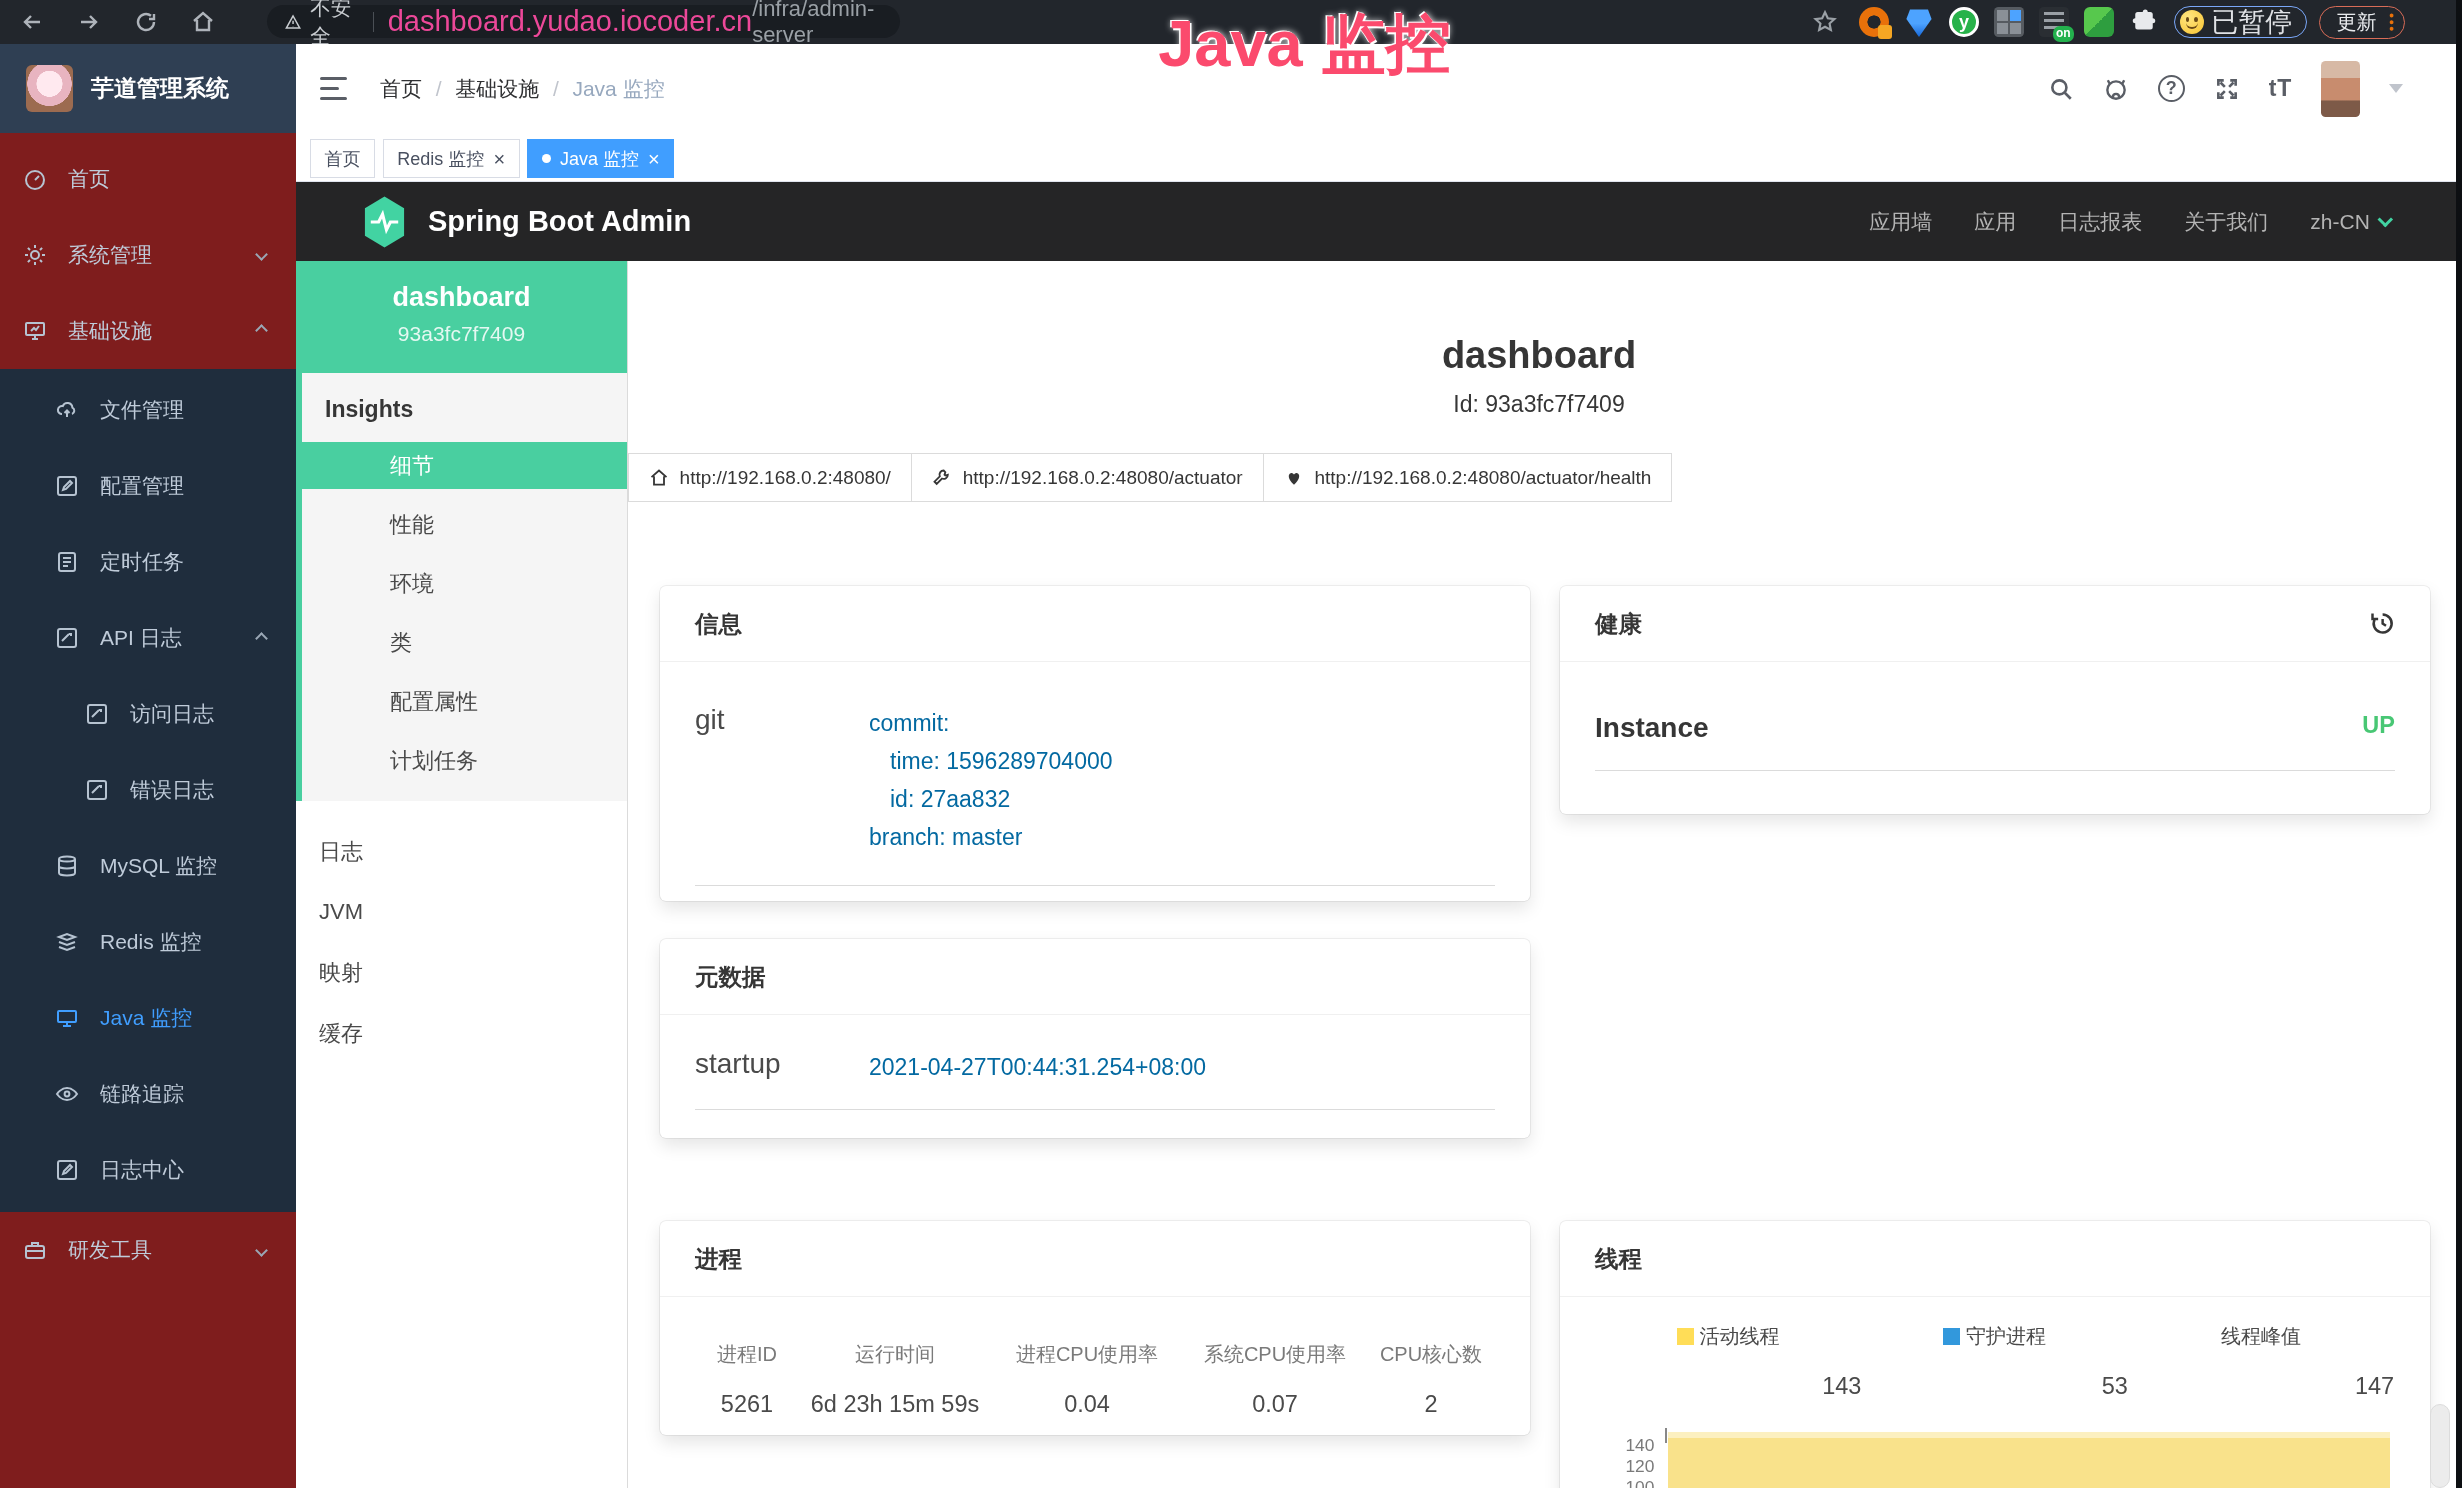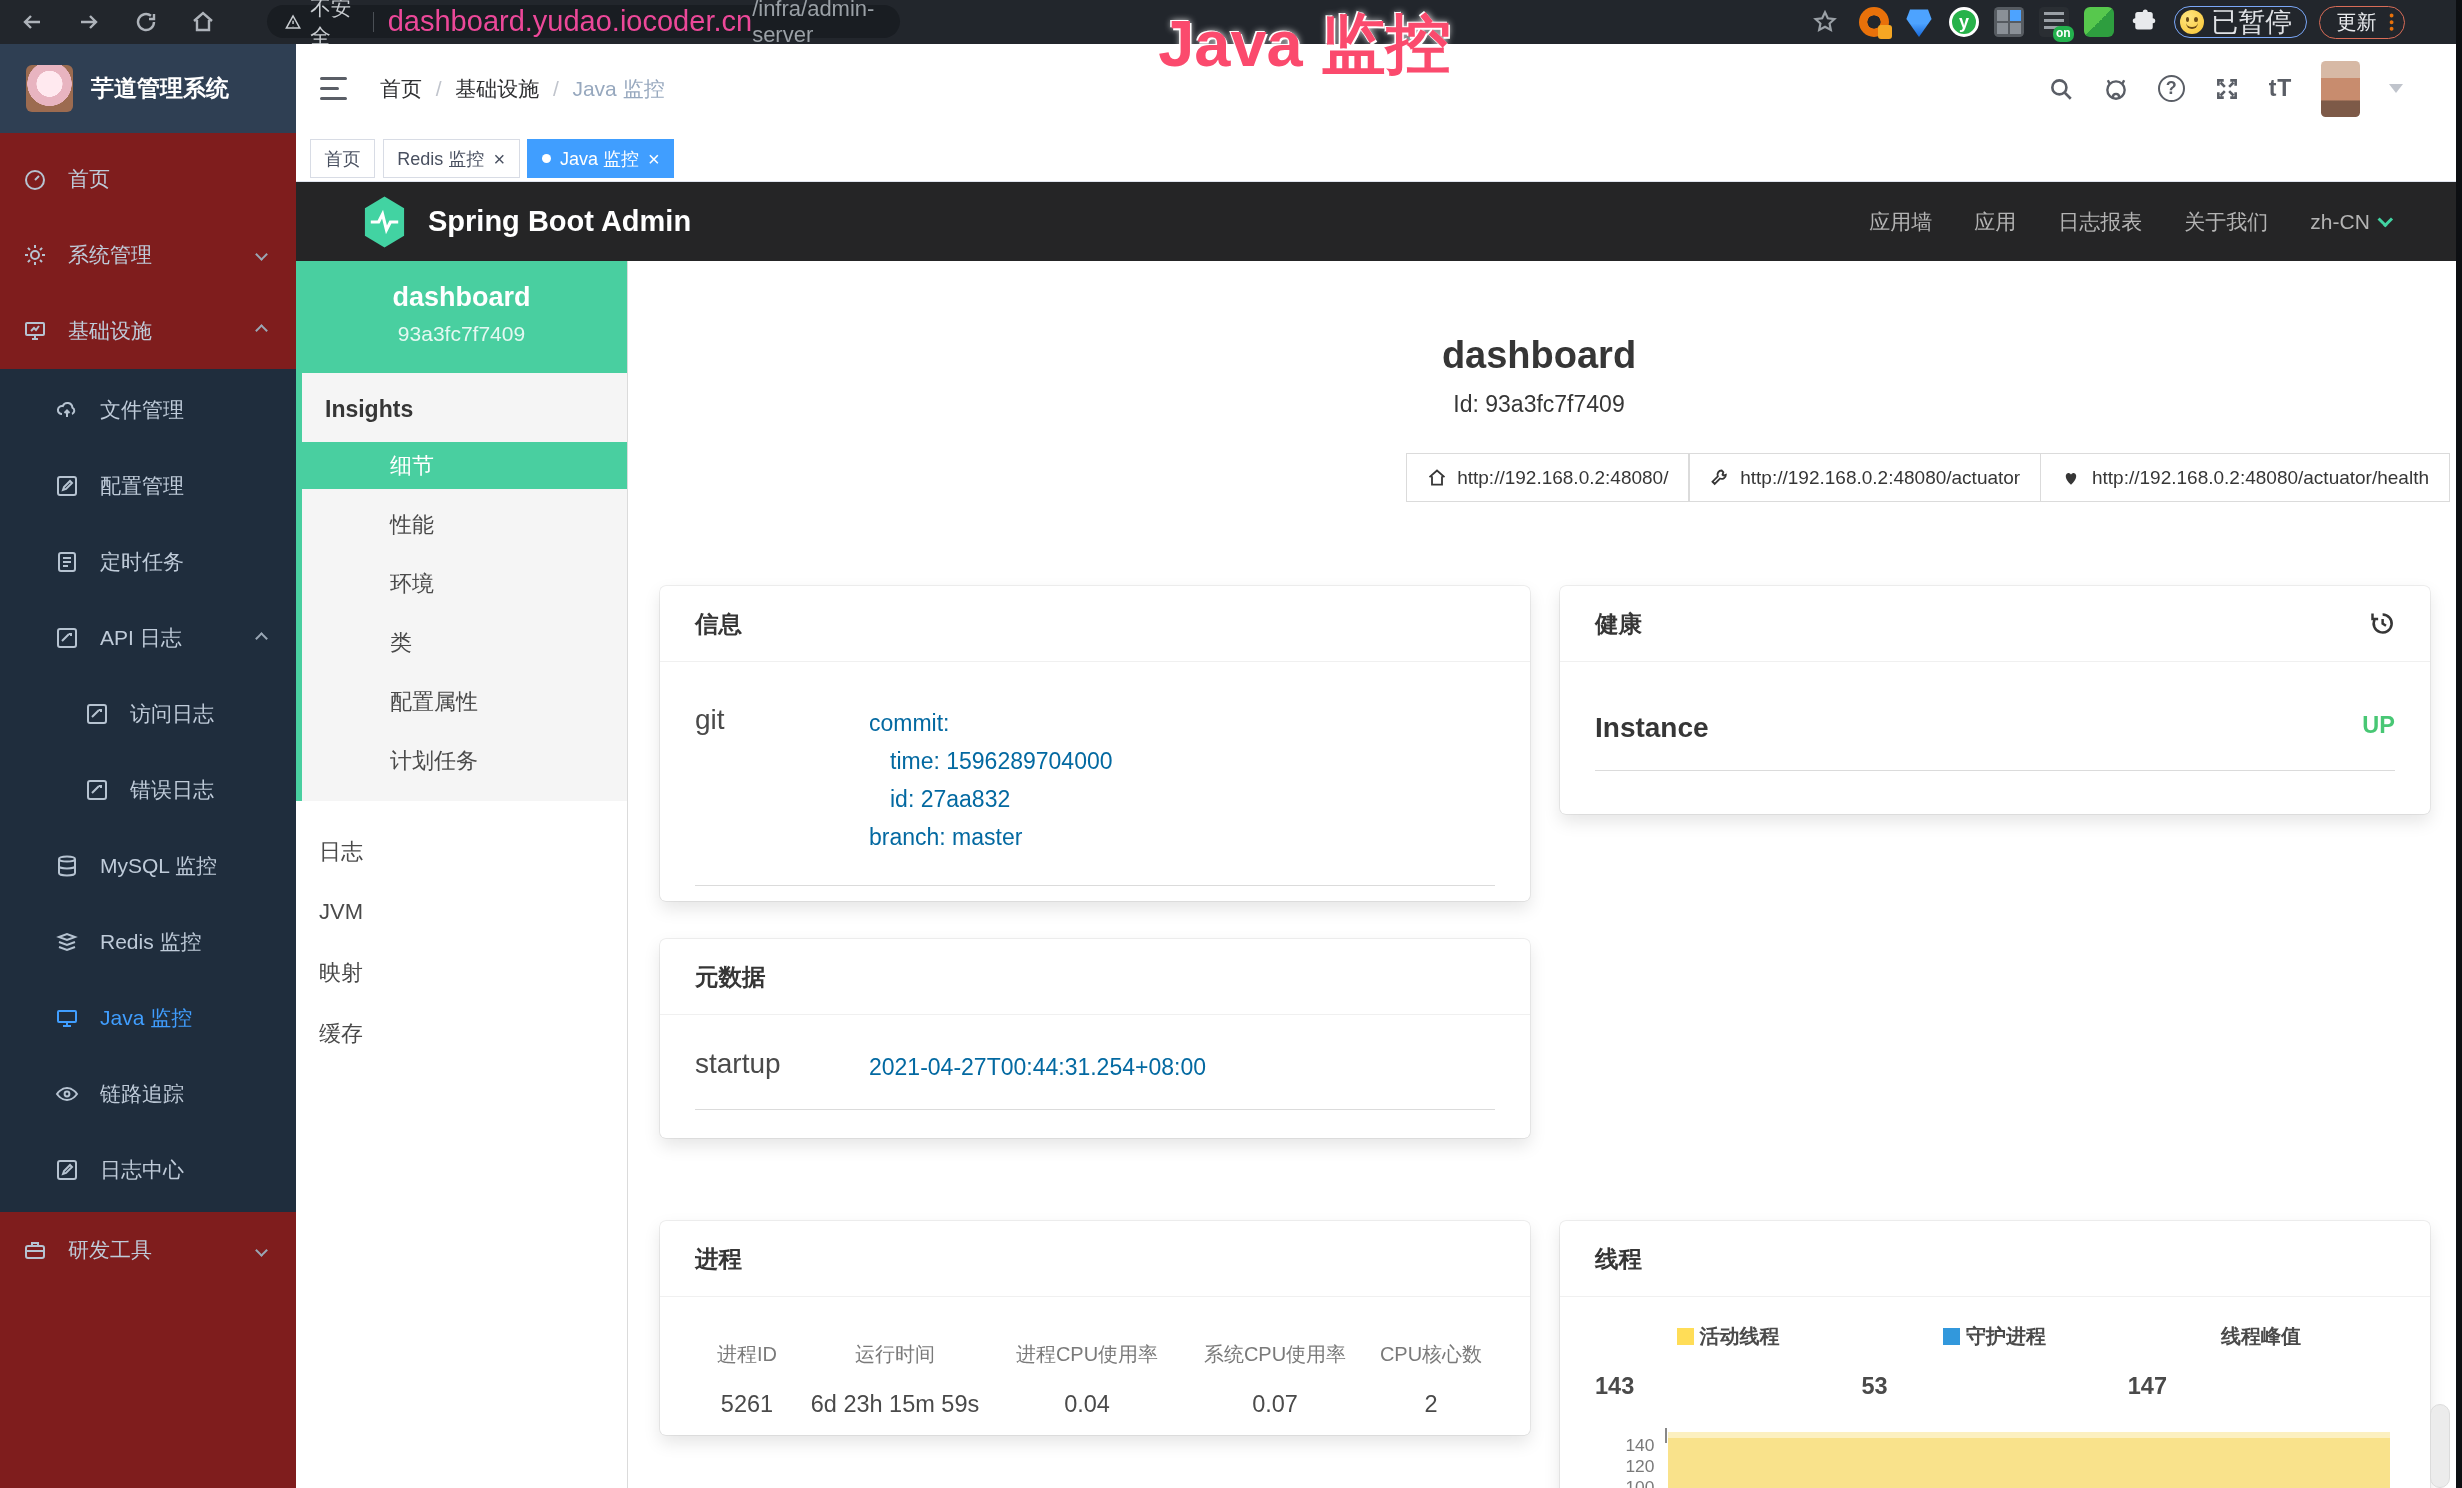--- a/index.html
+++ b/index.html
@@ -105,21 +105,21 @@
   .inst-group li a, .inst-root li a { display:flex; align-items:center; height:47px; font-size:22px; color:#4a4a4a; padding-left:88px; cursor:pointer; text-decoration:none; }
   .inst-group li.active a { background:#49cfa0; color:#fff; margin-left:-6px; padding-left:94px; }
   .inst-root { padding-top:13.7px; }
   .inst-root li { list-style:none; margin-top:13.7px; }
   .inst-root li a { padding-left:23px; }
 
   
   .hero { position:absolute; left:332px; right:6px; top:73px; text-align:center; }
   .hero-title { font-size:38px; font-weight:600; color:#363636; }
   .hero-id { font-size:23px; color:#363636; margin-top:14px; }
-  .links-row { margin-top:35px; display:flex; justify-content:flex-end;padding-left:44px; }
+  .links-row { margin-top:35px; display:flex; justify-content:flex-start; }
   .link-btn { height:49px; border:0.8px solid #dbdbdb; background:#fff; display:inline-flex; align-items:center; gap:10.6px; padding:0 20px; font-size:19px; color:#363636; cursor:pointer; }
   .link-btn + .link-btn { margin-left:-0.8px; }
   .link-btn .ic { width:20px; height:20px; color:#363636; }
 
   
   .card { position:absolute; background:#fff; border-radius:6px; box-shadow:0 0 0 0.8px rgba(10,10,10,.08), 0 7.6px 16.7px rgba(10,10,10,.10); }
   .card-head { height:76px; border-bottom:1.5px solid #f0f0f0; display:flex; align-items:center; padding:0 35px; }
   .card-title { font-size:23.5px; font-weight:700; color:#363636; }
   .card-body { padding:0 35px 30px; }
   .kv { display:flex; border-bottom:0.8px solid #dbdbdb; }
@@ -127,21 +127,21 @@
   .kv .v { flex:1; font-size:23px; color:#0369a1; line-height:38px; }
   .info-lines div:nth-child(2), .info-lines div:nth-child(3) { padding-left:21px; }
   .hist-ic { margin-left:auto; width:27px; height:27px; color:#363636; cursor:pointer; }
   .up-badge { margin-left:auto; font-size:23.5px; font-weight:700; color:#48c774; }
   .ptable { display:flex; margin-top:44px; }
   .pcol { text-align:center; }
   .pcol .ph { font-size:20px; color:#7a7a7a; }
   .pcol .pv { font-size:23.5px; color:#4a4a4a; margin-top:23px; }
   .pc0{width:13%}.pc1{width:24%}.pc2{width:24%}.pc3{width:23%}.pc4{width:16%}
   .legend-row { display:flex; margin-top:26px; }
-  .lcol { width:33.3%; text-align:left;font-weight:bold; }
+  .lcol { width:33.3%; text-align:right; }
   .lcol .ll { font-size:20px; color:#4a4a4a; display:flex; justify-content:center; align-items:center; gap:6px; }
   .swatch { width:16.7px; height:16.7px; display:inline-block; }
   .lcol .lv { font-size:23.5px; color:#4a4a4a; margin-top:23px; }
   .chart { position:relative; height:243px; margin-top:26px; }
   .yaxis { position:absolute; left:0; top:9px; width:67px; }
   .yaxis div { height:21px; line-height:21px; font-size:17.4px; color:#7a7a7a; text-align:right; padding-right:7.6px; }
   .axisline { position:absolute; left:70px; top:1.5px; width:2.3px; height:15px; background:#888; }
   .area-fill { position:absolute; left:73px; right:4.6px; top:6px; bottom:-15px; background:#f9e28b; border-top:6px solid #fcf0c0; }
 
   

